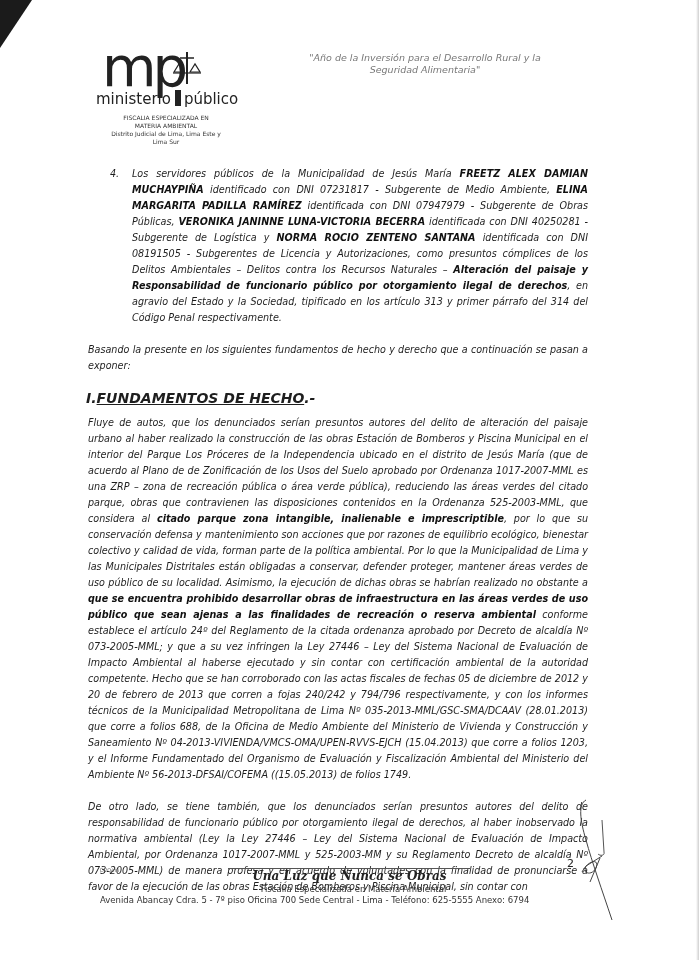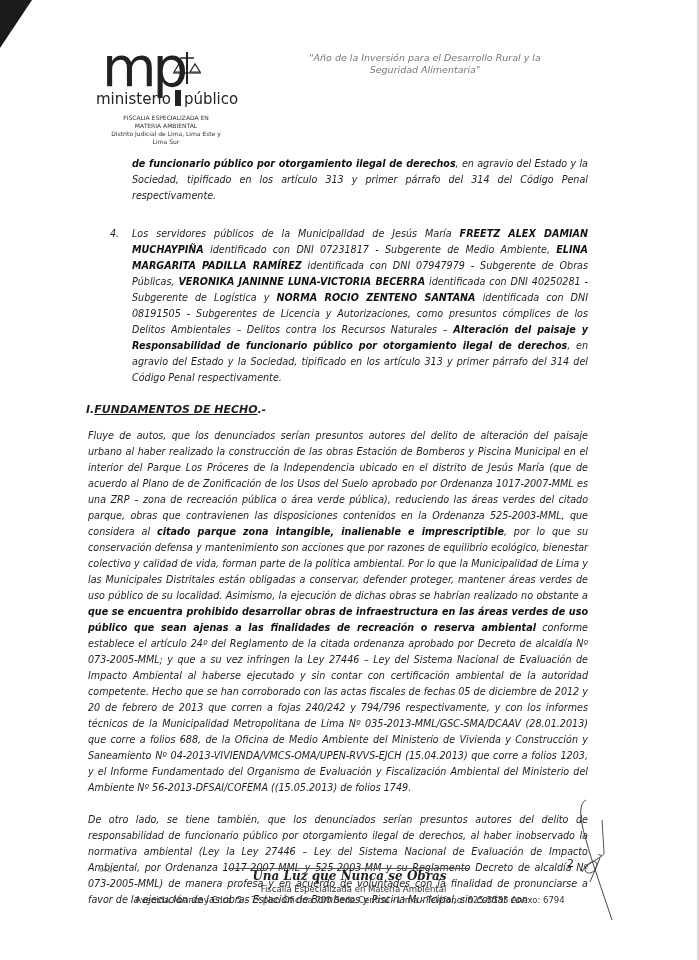--- a/index.html
+++ b/index.html
@@ -39,34 +39,34 @@
       position: absolute; left: 88px; top: 156px; width: 500px;
       font-family: "DejaVu Sans", sans-serif; font-style: italic; font-size: 9.6px; line-height: 16px;
       color: #1e1e1e; text-align: justify;
     }
     .content b { font-weight: bold; color: #111; }
     .cont-para { margin-left: 44px; margin-bottom: 22px; }
     .item { position: relative; margin-left: 44px; margin-bottom: 16px; }
     .item-num { position: absolute; left: -22px; top: 0; font-style: italic; }
     .intro { margin-bottom: 16px; }
     .section-heading {
-      font-weight: bold; font-size: 11px; margin-bottom: 4px; margin-left: -2px;
+      font-weight: bold; font-size: 14px; margin-bottom: 4px; margin-left: -2px;
     }
     .section-heading u { text-decoration: underline; }
     .para { margin-bottom: 16px; }
     .footer { position: absolute; left: 0; top: 855px; width: 699px; }
     .footer-rule { position: absolute; left: 228px; top: 13px; width: 242px; height: 1px; background: #555; }
     .initials { position: absolute; left: 100px; top: 12px; font-size: 5px; color: #666; }
     .page-number { position: absolute; left: 567px; top: 2px; font-size: 11px; color: #222; }
     .footer-motto {
       position: absolute; left: 0; width: 699px; top: 14px; text-align: center;
       font-family: "DejaVu Serif", serif; font-weight: bold; font-style: italic; font-size: 12px; color: #222;
     }
     .footer-office { position: absolute; left: 4px; width: 699px; top: 29px; text-align: center; font-size: 8.5px; color: #333; }
-    .footer-address { position: absolute; left: 100px; width: 500px; top: 40px; text-align: center; font-size: 8.5px; color: #333; white-space: nowrap; }
+    .footer-address { position: absolute; left: 100px; width: 500px; top: 40px; font-size: 8.5px; color: #333; white-space: nowrap; }
     .signature { position: absolute; left: 572px; top: 790px; width: 60px; height: 140px; }
   </style>
 </head>
 <body>
 
 <div class="corner-mark"></div>
 <div class="edge-shadow"></div>
 
 <div class="logo">
   <div class="logo-mp">mp</div>
@@ -87,24 +87,24 @@
     <div>Lima Sur</div>
   </div>
 </div>
 
 <div class="motto">
   <div>"Año de la Inversión para el Desarrollo Rural y la</div>
   <div>Seguridad Alimentaria"</div>
 </div>
 
 <div class="content">
-  <p class="cont-para" style="margin-top:0"><b>de funcionario público por otorgamiento ilegal de derechos</b><span>, en agravio del Estado y la Sociedad, tipificado en los artículo 313 y primer párrafo del 314 del Código Penal respectivamente.</span></p>
 
   <p class="item"><span class="item-num">4.</span><span>Los servidores públicos de la Municipalidad de Jesús María </span><b>FREETZ ALEX DAMIAN MUCHAYPIÑA</b><span> identificado con DNI 07231817 - Subgerente de Medio Ambiente, </span><b>ELINA MARGARITA PADILLA RAMÍREZ</b><span> identificada con DNI 07947979 - Subgerente de Obras Públicas, </span><b>VERONIKA JANINNE LUNA-VICTORIA BECERRA</b><span> identificada con DNI 40250281 - Subgerente de Logística y </span><b>NORMA ROCIO ZENTENO SANTANA</b><span> identificada con DNI 08191505 - Subgerentes de Licencia y Autorizaciones, como presuntos cómplices de los Delitos Ambientales – Delitos contra los Recursos Naturales – </span><b>Alteración del paisaje y Responsabilidad de funcionario público por otorgamiento ilegal de derechos</b><span>, en agravio del Estado y la Sociedad, tipificado en los artículo 313 y primer párrafo del 314 del Código Penal respectivamente.</span></p>
 
+  <p class="intro">Basando la presente en los siguientes fundamentos de hecho y derecho que a continuación se pasan a exponer:</p>
 
   <div class="section-heading"><span>I.</span><u>FUNDAMENTOS DE HECHO</u><span>.-</span></div>
 
   <p class="para"><span>Fluye de autos, que los denunciados serían presuntos autores del  delito de alteración del paisaje urbano al haber realizado la construcción de las obras Estación de Bomberos y Piscina Municipal en el interior del Parque Los Próceres de la Independencia ubicado en el distrito de Jesús María  (que de acuerdo al Plano de de Zonificación de los Usos del Suelo aprobado por Ordenanza 1017-2007-MML es una ZRP – zona de recreación pública o área verde pública),  reduciendo las áreas verdes del citado parque, obras que contravienen las disposiciones contenidos en la Ordenanza 525-2003-MML, que considera al </span><b>citado parque zona intangible, inalienable e imprescriptible</b><span>, por lo que su conservación defensa y mantenimiento son acciones que por razones de equilibrio ecológico, bienestar colectivo y calidad de vida, forman parte de la política ambiental. Por lo que la Municipalidad de Lima y las Municipales Distritales están obligadas a conservar, defender proteger, mantener áreas verdes de uso público de su localidad. Asimismo, la ejecución de dichas obras se habrían realizado no obstante a </span><b>que se encuentra prohibido desarrollar obras de infraestructura en las áreas verdes de uso público que sean ajenas a las finalidades de recreación o reserva ambiental</b><span> conforme establece el artículo 24º del Reglamento de la citada ordenanza aprobado por Decreto de alcaldía Nº 073-2005-MML; y que a su vez infringen la Ley 27446 – Ley del Sistema Nacional de Evaluación de Impacto Ambiental al haberse ejecutado y sin contar con certificación ambiental de la autoridad competente. Hecho que se han corroborado con las  actas fiscales de fechas 05 de diciembre de 2012 y 20 de febrero de 2013 que corren a fojas 240/242 y 794/796 respectivamente, y con los informes técnicos de la Municipalidad Metropolitana de Lima Nº 035-2013-MML/GSC-SMA/DCAAV (28.01.2013) que corre a folios 688, de la Oficina de Medio Ambiente del Ministerio de Vivienda y Construcción y Saneamiento Nº 04-2013-VIVIENDA/VMCS-OMA/UPEN-RVVS-EJCH (15.04.2013) que corre a folios 1203, y el Informe Fundamentado del Organismo de Evaluación y Fiscalización Ambiental del Ministerio del Ambiente Nº 56-2013-DFSAI/COFEMA ((15.05.2013) de folios 1749.</span></p>
 
   <p class="para">De otro lado, se tiene también, que los denunciados serían presuntos autores del delito de responsabilidad de funcionario público por otorgamiento ilegal de derechos, al haber inobservado la normativa ambiental (Ley la Ley 27446 – Ley del Sistema Nacional de Evaluación de Impacto Ambiental, por Ordenanza 1017-2007-MML y 525-2003-MM y su Reglamento Decreto de alcaldía Nº 073-2005-MML)  de manera profesa y en acuerdo de voluntades con la finalidad de pronunciarse a favor de la ejecución de las obras Estación de Bomberos y Piscina Municipal, sin contar con</p>
 </div>
 
 <svg class="signature" viewBox="0 0 60 140">
   <path d="M14 10 C 6 14, 8 30, 14 50 C 20 72, 30 100, 40 130" fill="none" stroke="#444" stroke-width="1"></path>

